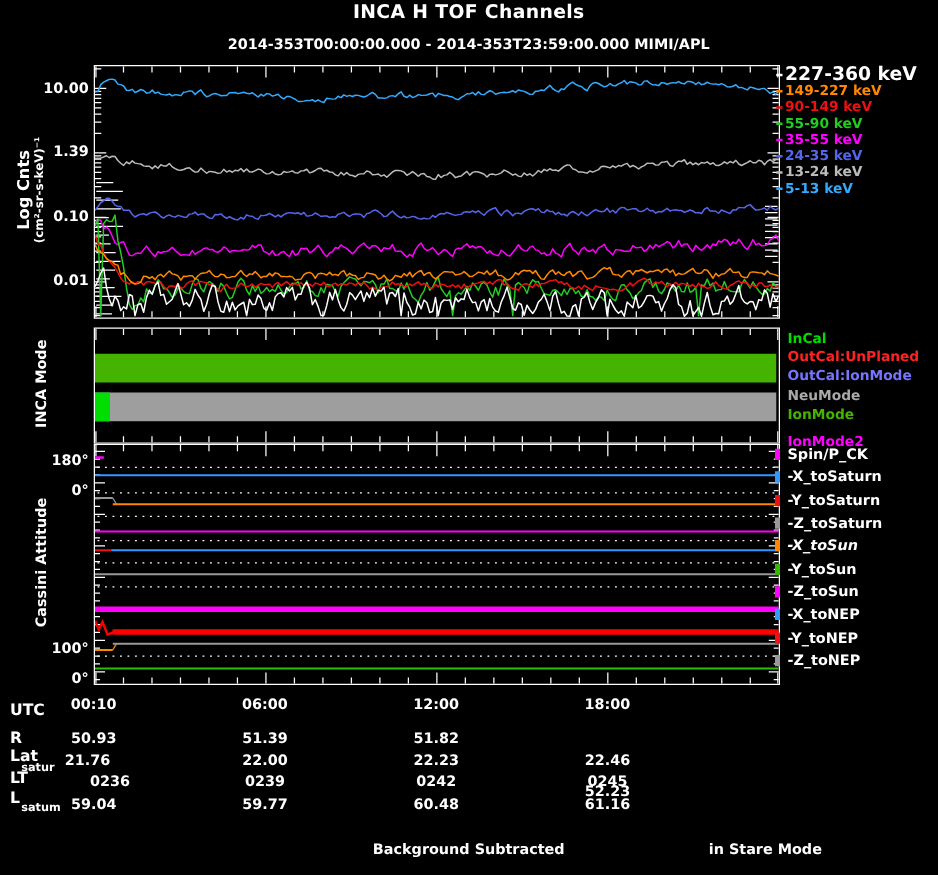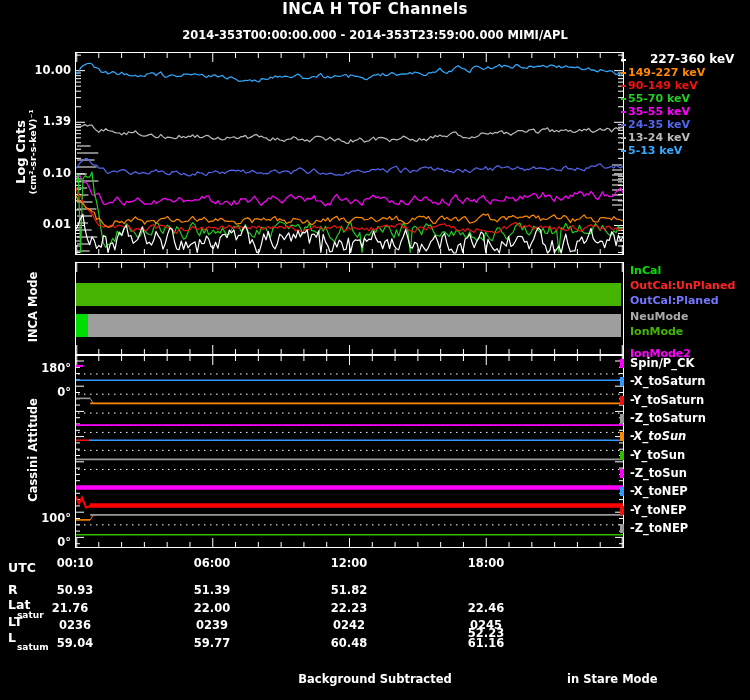--- a/index.html
+++ b/index.html
@@ -401,38 +401,38 @@
 
   <div class="abs footer-c">Background Subtracted</div>
   <div class="abs footer-r">in Stare Mode</div>
 
   <div id="gen">
       <div style="position: absolute; top: 62.6694px; left: 18px; width: 53px; text-align: right; font-size: 11.5px;">10.00</div>
       <div style="position: absolute; top: 114.271px; left: 18px; width: 53px; text-align: right; font-size: 11.5px;">1.39</div>
       <div style="position: absolute; top: 165.872px; left: 18px; width: 53px; text-align: right; font-size: 11.5px;">0.10</div>
       <div style="position: absolute; top: 217.473px; left: 18px; width: 53px; text-align: right; font-size: 11.5px;">0.01</div>
       <div style="position: absolute; left: 621px; top: 59px; width: 5px; height: 2px; background: rgb(255, 255, 255);"></div>
-      <div style="position: absolute; left: 628px; top: 53px; font-size: 12px; line-height: 13px; color: rgb(255, 255, 255); margin-left: 22px;">227-360 keV</div>
+      <div style="position: absolute; left: 628px; top: 53px; font-size: 15px; line-height: 13px; color: rgb(255, 255, 255);">227-360 keV</div>
       <div style="position: absolute; left: 621px; top: 72px; width: 5px; height: 2px; background: rgb(255, 136, 0);"></div>
       <div style="position: absolute; left: 628px; top: 66px; font-size: 11px; line-height: 13px; color: rgb(255, 136, 0);">149-227 keV</div>
       <div style="position: absolute; left: 621px; top: 85px; width: 5px; height: 2px; background: rgb(238, 17, 17);"></div>
       <div style="position: absolute; left: 628px; top: 79px; font-size: 11px; line-height: 13px; color: rgb(238, 17, 17);">90-149 keV</div>
       <div style="position: absolute; left: 621px; top: 98px; width: 5px; height: 2px; background: rgb(34, 204, 34);"></div>
-      <div style="position: absolute; left: 628px; top: 92px; font-size: 11px; line-height: 13px; color: rgb(34, 204, 34);">55-70 keV</div>
+      <div style="position: absolute; left: 628px; top: 92px; font-size: 11px; line-height: 13px; color: rgb(34, 204, 34);">55-90 keV</div>
       <div style="position: absolute; left: 621px; top: 111px; width: 5px; height: 2px; background: rgb(255, 0, 255);"></div>
       <div style="position: absolute; left: 628px; top: 105px; font-size: 11px; line-height: 13px; color: rgb(255, 0, 255);">35-55 keV</div>
       <div style="position: absolute; left: 621px; top: 124px; width: 5px; height: 2px; background: rgb(85, 102, 238);"></div>
       <div style="position: absolute; left: 628px; top: 118px; font-size: 11px; line-height: 13px; color: rgb(85, 102, 238);">24-35 keV</div>
       <div style="position: absolute; left: 621px; top: 137px; width: 5px; height: 2px; background: rgb(187, 187, 187);"></div>
       <div style="position: absolute; left: 628px; top: 131px; font-size: 11px; line-height: 13px; color: rgb(187, 187, 187);">13-24 keV</div>
       <div style="position: absolute; left: 621px; top: 150px; width: 5px; height: 2px; background: rgb(51, 170, 255);"></div>
       <div style="position: absolute; left: 628px; top: 144px; font-size: 11px; line-height: 13px; color: rgb(51, 170, 255);">5-13 keV</div>
       <div style="position: absolute; left: 630px; top: 264px; font-size: 11px; line-height: 13px; color: rgb(0, 221, 0);">InCal</div>
       <div style="position: absolute; left: 630px; top: 279.2px; font-size: 11px; line-height: 13px; color: rgb(255, 34, 34);">OutCal:UnPlaned</div>
-      <div style="position: absolute; left: 630px; top: 294.4px; font-size: 11px; line-height: 13px; color: rgb(117, 117, 255);">OutCal:Planed</div>
+      <div style="position: absolute; left: 630px; top: 294.4px; font-size: 11px; line-height: 13px; color: rgb(117, 117, 255);">OutCal:IonMode</div>
       <div style="position: absolute; left: 630px; top: 309.6px; font-size: 11px; line-height: 13px; color: rgb(170, 170, 170);">NeuMode</div>
       <div style="position: absolute; left: 630px; top: 324.8px; font-size: 11px; line-height: 13px; color: rgb(68, 180, 0);">IonMode</div>
       <div style="position: absolute; left: 630px; top: 347px; font-size: 11px; line-height: 13px; color: rgb(255, 0, 255);">IonMode2</div>
       <div style="position: absolute; top: 360.988px; left: 18px; width: 53px; text-align: right; font-size: 11.5px;">180°</div>
       <div style="position: absolute; top: 385.054px; left: 18px; width: 53px; text-align: right; font-size: 11.5px;">0°</div>
       <div style="position: absolute; top: 510.923px; left: 18px; width: 53px; text-align: right; font-size: 11.5px;">100°</div>
       <div style="position: absolute; top: 534.989px; left: 18px; width: 53px; text-align: right; font-size: 11.5px;">0°</div>
       <div style="position: absolute; left: 620px; top: 359px; width: 4px; height: 9px; background: rgb(255, 0, 255);"></div>
       <div style="position: absolute; left: 630px; top: 356px; font-size: 11.5px; line-height: 14px; color: rgb(255, 255, 255);">Spin/P_CK</div>
       <div style="position: absolute; left: 620px; top: 377.33px; width: 4px; height: 9px; background: rgb(51, 153, 255);"></div>
@@ -458,21 +458,21 @@
       <div style="position: absolute; left: 349px; top: 556px; font-size: 11.5px; transform: translateX(-50%);">12:00</div>
       <div style="position: absolute; left: 486px; top: 556px; font-size: 11.5px; transform: translateX(-50%);">18:00</div>
       <div style="position: absolute; left: 75px; top: 583px; font-size: 11.5px; transform: translateX(-50%);">50.93</div>
       <div style="position: absolute; left: 212px; top: 583px; font-size: 11.5px; transform: translateX(-50%);">51.39</div>
       <div style="position: absolute; left: 349px; top: 583px; font-size: 11.5px; transform: translateX(-50%);">51.82</div>
       <div style="position: absolute; left: 486px; top: 583px; font-size: 11.5px; transform: translateX(-50%); margin-top: 43px;">52.23</div>
       <div style="position: absolute; left: 70px; top: 601px; font-size: 11.5px; transform: translateX(-50%);">21.76</div>
       <div style="position: absolute; left: 212px; top: 601px; font-size: 11.5px; transform: translateX(-50%);">22.00</div>
       <div style="position: absolute; left: 349px; top: 601px; font-size: 11.5px; transform: translateX(-50%);">22.23</div>
       <div style="position: absolute; left: 486px; top: 601px; font-size: 11.5px; transform: translateX(-50%);">22.46</div>
-      <div style="position: absolute; left: 75px; top: 618px; font-size: 11.5px; transform: translateX(-50%);">0236</div>
+      <div style="position: absolute; left: 88px; top: 618px; font-size: 11.5px; transform: translateX(-50%);">0236</div>
       <div style="position: absolute; left: 212px; top: 618px; font-size: 11.5px; transform: translateX(-50%);">0239</div>
       <div style="position: absolute; left: 349px; top: 618px; font-size: 11.5px; transform: translateX(-50%);">0242</div>
       <div style="position: absolute; left: 486px; top: 618px; font-size: 11.5px; transform: translateX(-50%);">0245</div>
       <div style="position: absolute; left: 75px; top: 636px; font-size: 11.5px; transform: translateX(-50%);">59.04</div>
       <div style="position: absolute; left: 212px; top: 636px; font-size: 11.5px; transform: translateX(-50%);">59.77</div>
       <div style="position: absolute; left: 349px; top: 636px; font-size: 11.5px; transform: translateX(-50%);">60.48</div>
       <div style="position: absolute; left: 486px; top: 636px; font-size: 11.5px; transform: translateX(-50%);">61.16</div>
     </div>
 </div>
 

